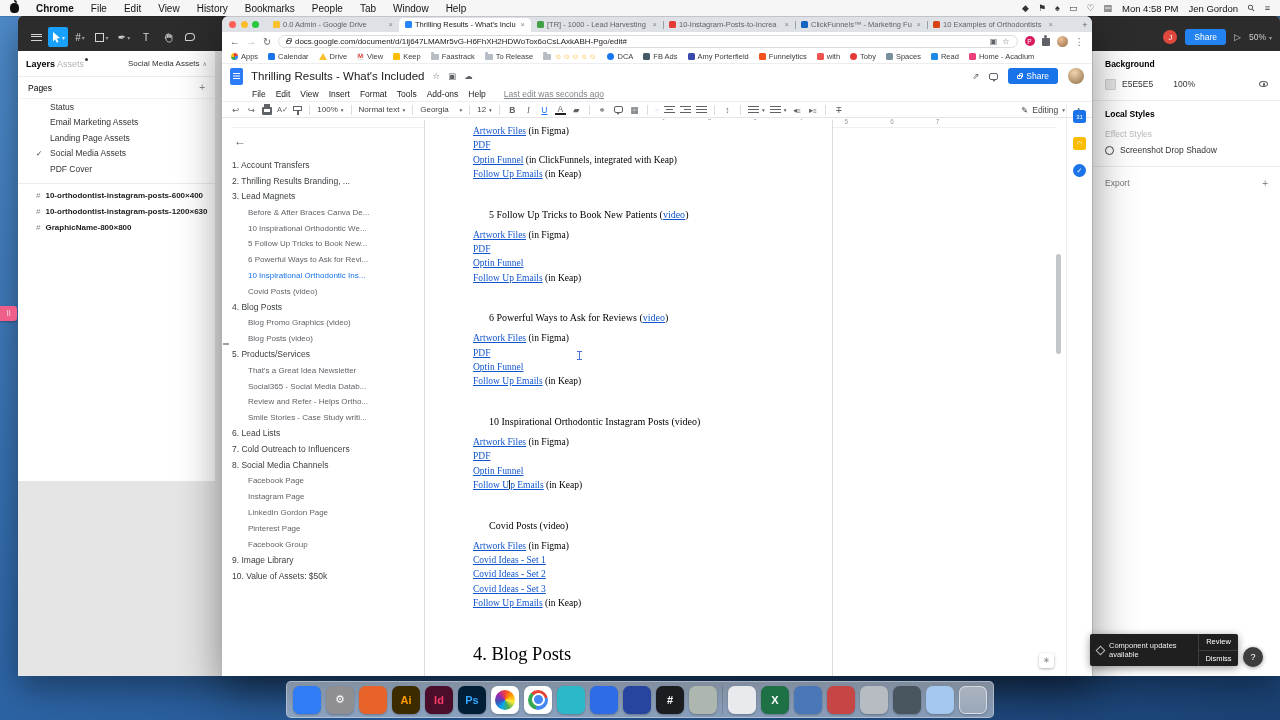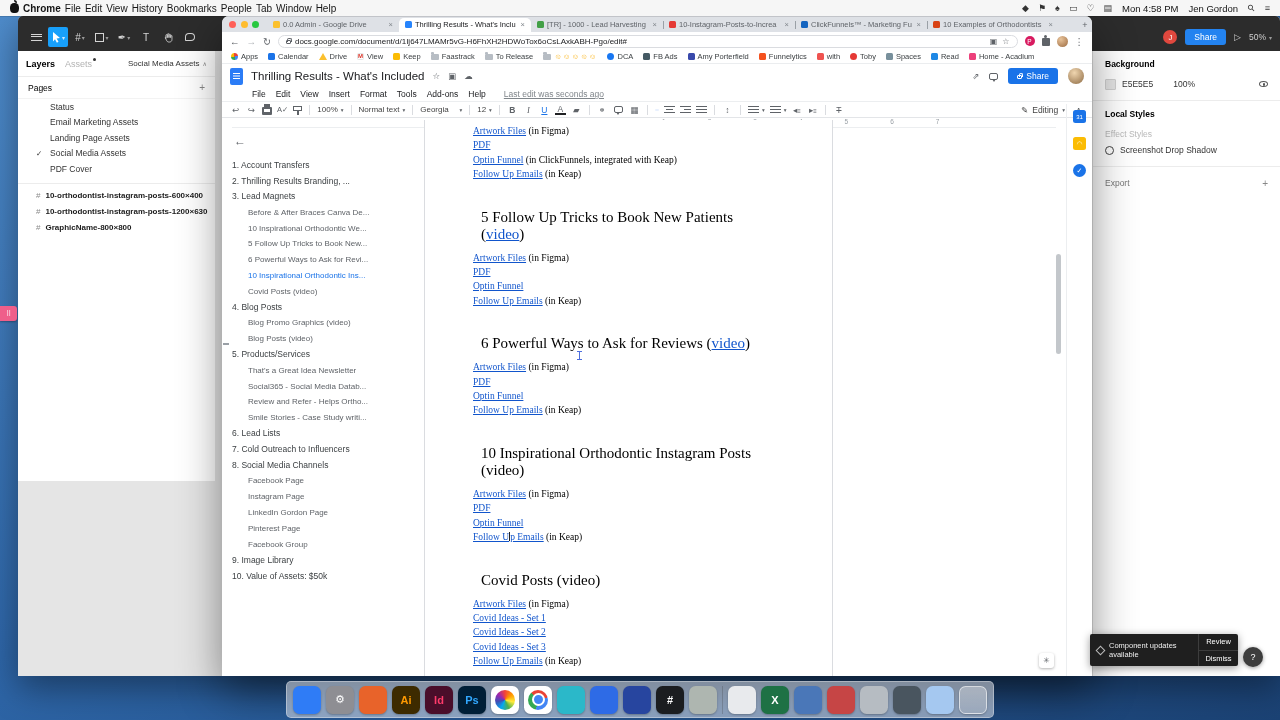--- a/index.html
+++ b/index.html
@@ -1,21 +1,21 @@
 <!DOCTYPE html>
 <html><head>
 <meta charset="utf-8">
 <style>
 *{margin:0;padding:0;box-sizing:border-box}
 html,body{width:1280px;height:720px;overflow:hidden;font-family:"Liberation Sans","DejaVu Sans",sans-serif}
 body{background:linear-gradient(150deg,#4f8ccb 0%,#2e66a8 45%,#1b4274 100%);position:relative}
 
 
 #menubar{position:absolute;top:0;left:0;right:0;height:16px;background:#f6f6f6;z-index:90;display:flex;align-items:center;justify-content:space-between;padding:0 10px;font-size:10px;color:#151515;box-shadow:0 .5px 0 rgba(0,0,0,.25)}
-#mb-items{display:flex;gap:4px;align-items:center}
+#mb-items{display:flex;gap:17px;align-items:center}
 #mb-items .app{font-weight:bold}
 .apple{width:9px;height:10px;background:#111;border-radius:45% 45% 42% 42%;position:relative;display:inline-block}
 .apple::before{content:"";position:absolute;top:-3px;left:4px;width:3px;height:3px;background:#111;border-radius:0 100% 0 100%}
 #mb-right{display:flex;gap:10px;align-items:center;font-size:9.5px}
 #mb-right .mi{font-size:9px;color:#333}
 
 
 #figma{position:absolute;left:18px;top:16px;width:1262px;height:660px;background:#e5e5e5;border-radius:5px 5px 0 0;box-shadow:0 12px 34px rgba(0,0,0,.4);z-index:10}
 #fg-toolbar{height:35px;background:#2c2c2c;border-radius:5px 5px 0 0;position:relative;display:flex;align-items:flex-end}
 #fg-tools{display:flex;align-items:center;gap:2px;height:22px;margin:0 0 3px 8px}
@@ -26,21 +26,21 @@
 .fg-burger::after{content:"";position:absolute;left:0;top:1.6px;width:11px;height:1.4px;background:#d5d5d5}
 .fg-rect{width:9px;height:9px;border:1.3px solid #d5d5d5}
 .fg-bubble{width:10px;height:8px;border:1.2px solid #d5d5d5;border-radius:5px 5px 5px 1px}
 #fg-right{position:absolute;right:8px;bottom:6px;display:flex;align-items:center;gap:8px}
 #fg-avatar{width:14px;height:14px;border-radius:50%;background:#e0483e;color:#fff;font-size:7.5px;display:flex;align-items:center;justify-content:center}
 #fg-share{height:16px;padding:0 9px;background:#2383f0;color:#fff;font-size:8.5px;border-radius:3px;display:flex;align-items:center}
 #fg-present{color:#cfcfcf;font-size:9px}
 #fg-zoom{color:#cfcfcf;font-size:8.5px;display:flex;gap:2px;align-items:center}
 
 #fg-left{position:absolute;left:0;top:35px;width:197px;height:430px;background:#fff;font-size:8.5px;color:#333}
-#fg-left-tabs{height:26px;display:flex;align-items:center;padding:0 8px;border-bottom:1px solid #ececec;gap:10px}
+#fg-left-tabs{height:26px;display:flex;align-items:center;padding:0 8px;border-bottom:1px solid #ececec;gap:2px}
 #fg-tab-layers{font-weight:bold;color:#000;font-size:9px}
 #fg-tab-assets{color:#b3b3b3;font-size:9px;position:relative}
 #fg-tab-assets::after{content:"";position:absolute;top:-1px;right:-4px;width:3px;height:3px;border-radius:50%;background:#333}
 #fg-pageselect{margin-left:auto;font-size:8px;color:#333;display:flex;gap:3px;align-items:center}
 #fg-pages-hd{height:22px;display:flex;align-items:center;justify-content:space-between;padding:0 10px;border-bottom:1px solid #f3f3f3}
 #fg-pages-hd .t{font-weight:normal;color:#000;font-size:8.5px}
 .fg-page{height:15.5px;display:flex;align-items:center;padding-left:32px;position:relative;color:#333;font-size:8.5px}
 .fg-page .chk{position:absolute;left:18px;font-size:7.5px;color:#333}
 #fg-layers{border-top:1px solid #ececec;margin-top:6px;padding-top:4px}
 .fg-layer{height:16px;display:flex;align-items:center;gap:5px;padding-left:18px;color:#1b1b1b;font-size:8px;font-weight:bold}
@@ -148,21 +148,21 @@
 .imark{position:absolute;top:6px;width:0;height:0;border-left:3.5px solid transparent;border-right:3.5px solid transparent;border-top:5px solid #4285f4}
 #outline{position:absolute;left:10px;top:70px;width:198px}
 #back-arrow{color:#5f6368;font-size:12px;margin:0 0 9px 2px}
 .ol-item{height:15.8px;display:flex;align-items:center;font-size:8.5px;color:#3c4043;white-space:nowrap;overflow:hidden}
 .ol-item.sub{padding-left:16px;font-size:8px;color:#5f6368}
 .ol-item.active{color:#1a73e8}
 #pos-dash{position:absolute;left:-9px;top:209px;width:6px;height:1.5px;background:#9aa0a6}
 #page{position:absolute;left:202px;top:56px;bottom:0;width:409px;background:#fff;border-left:1px solid #dadce0;border-right:1px solid #dadce0;padding:4px 46px 0 48px}
 #page .doc-line{font-family:"Liberation Serif","DejaVu Serif",serif;font-size:9.5px;line-height:14.4px;color:#000}
 #page a,#page .lnk{color:#1155cc;text-decoration:underline;cursor:text}
-#page h3{font-family:"Liberation Serif","DejaVu Serif",serif;font-size:15px;font-weight:normal;color:#000;margin:27px 8px 8px}
+#page h3{font-family:"Liberation Serif","DejaVu Serif",serif;font-size:10px;font-weight:normal;color:#000;margin:27px 16px 8px}
 #page h1{font-family:"Liberation Serif","DejaVu Serif",serif;font-size:18.5px;font-weight:normal;color:#000;margin:33px 0 0}
 .caret{display:inline-block;width:1px;height:9px;background:#222;vertical-align:-1px}
 #ibeam{position:absolute;left:357px;top:287px;width:1px;height:9px;background:#4d6ede}
 #ibeam::before,#ibeam::after{content:"";position:absolute;left:-2px;width:5px;height:1px;background:#4d6ede}
 #ibeam::after{bottom:0}
 #doc-scroll{position:absolute;right:31px;top:190px;width:5px;height:100px;background:#c3c7cb;border-radius:3px}
 #side-rail{position:absolute;right:0;top:40px;bottom:0;width:26px;border-left:1px solid #eceef0;display:flex;flex-direction:column;align-items:center;gap:14px;padding-top:6px}
 .rail-cal{width:13px;height:13px;border-radius:2.5px;background:#1a73e8;color:#fff;font-size:6px;display:flex;align-items:center;justify-content:center}
 .rail-keep{width:13px;height:13px;border-radius:2.5px;background:#fbbc04;color:#fff;font-size:7px;display:flex;align-items:center;justify-content:center}
 .rail-tasks{width:13px;height:13px;border-radius:50%;background:#1a73e8;color:#fff;font-size:7px;display:flex;align-items:center;justify-content:center}

